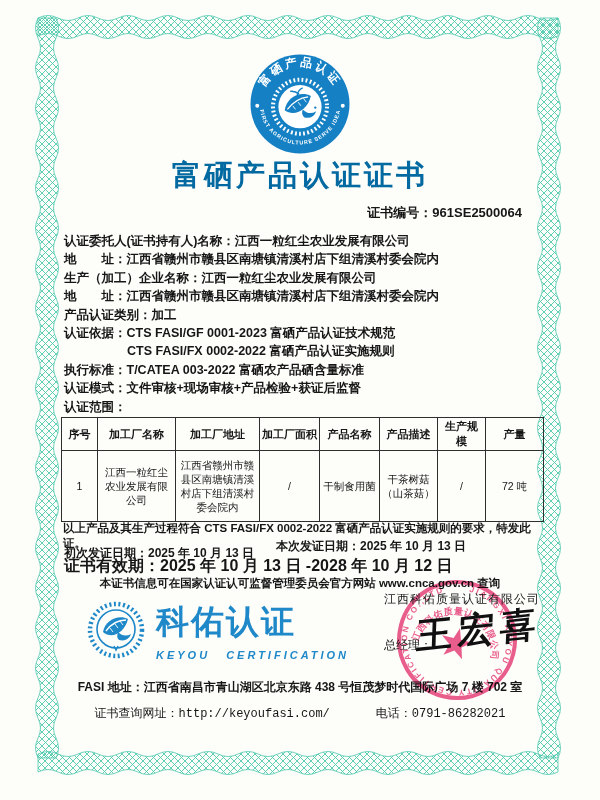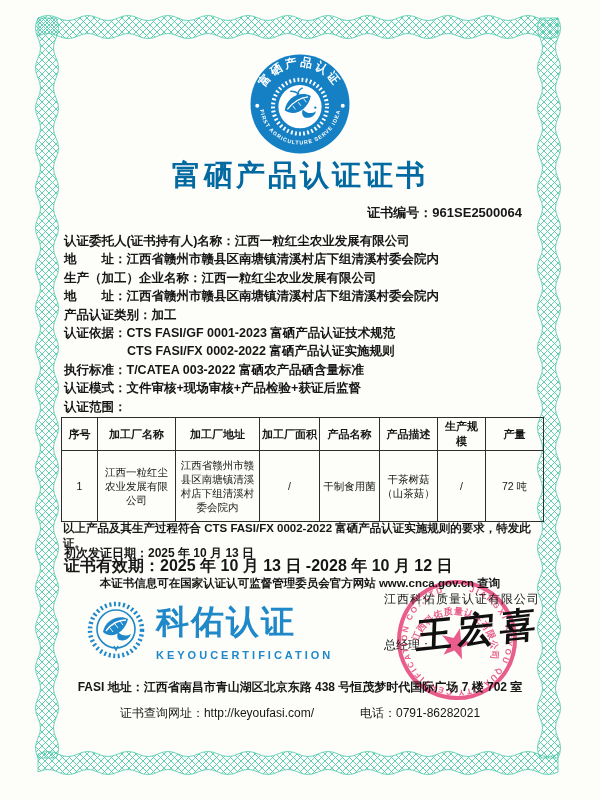--- a/index.html
+++ b/index.html
@@ -38,33 +38,33 @@
   #dates-row{left:64px;top:538px;width:476px;display:flex;font-size:12px;font-weight:bold;}
   #dates-row .d1{width:212px;margin-top:7px;}
   #validity{left:64px;top:556px;font-size:16px;font-weight:bold;}
   #query-note{left:0;right:0;top:576px;text-align:center;font-size:11.5px;font-weight:bold;}
 
   
   #keyou-logo{left:84px;top:600px;display:flex;align-items:center;}
   #keyou-emblem{width:64px;height:64px;}
   #keyou-text{margin-left:8px;}
   #keyou-cn{font-size:33px;font-weight:bold;color:#1e88c9;letter-spacing:2px;line-height:36px;}
-  #keyou-en{display:flex;font-size:11px;font-weight:bold;color:#1e88c9;
-            letter-spacing:3px;margin-top:9px;}
+  #keyou-en{display:flex;gap:16px;font-size:11px;font-weight:bold;color:#1e88c9;
+            letter-spacing:3px;margin-top:9px;font-style:italic;}
   #issuer-company{left:384px;top:591px;font-size:12px;letter-spacing:1px;z-index:3;}
   #signer-label{left:384px;top:637px;font-size:12px;z-index:3;}
   #signature{left:416px;top:606px;font-size:36px;font-weight:bold;color:#101010;z-index:3;
              transform:rotate(-6deg) skewX(-8deg);letter-spacing:6px;
              font-family:"Liberation Serif","DejaVu Serif",serif;}
   #seal{left:394px;top:577px;width:126px;height:126px;transform:rotate(14deg);
         opacity:.88;mix-blend-mode:multiply;z-index:2;}
 
   #fasi-line{left:0;right:0;top:679px;text-align:center;font-size:12px;font-weight:bold;}
   #bottom-query{left:0;right:0;top:705px;display:flex;justify-content:center;gap:46px;
-                font-size:12px;}
+                font-size:12px;font-family:Liberation Mono, monospace;}
 </style>
 </head>
 <body>
 
 <svg id="frame-svg" class="abs" viewBox="0 0 600 800" xmlns="http://www.w3.org/2000/svg">
   <defs>
     <pattern id="lat" width="7" height="7" patternUnits="userSpaceOnUse">
       <path d="M0 0 L7 7 M7 0 L0 7" stroke="#4fc9ae" stroke-width="0.9" fill="none"></path>
     </pattern>
   </defs>
@@ -196,20 +196,21 @@
           <td>72 吨</td>
         </tr>
       </tbody>
   </table>
 </div>
 
 <div id="conformity" class="abs">以上产品及其生产过程符合 CTS FASI/FX 0002-2022 富硒产品认证实施规则的要求，特发此证。</div>
 
 <div id="dates-row" class="abs">
   <span class="d1"><span>初次发证日期：</span><span>2025 年 10 月 13 日</span></span>
+  <span class="d2"><span>本次发证日期：</span><span>2025 年 10 月 13 日</span></span>
 </div>
 
 <div id="validity" class="abs">
   <span>证书有效期：</span><span>2025 年 10 月 13 日 -2028 年 10 月 12 日</span>
 </div>
 
 <div id="query-note" class="abs">本证书信息可在国家认证认可监督管理委员会官方网站 www.cnca.gov.cn 查询</div>
 
 <div id="keyou-logo" class="abs">
   <svg id="keyou-emblem" viewBox="0 0 64 64" xmlns="http://www.w3.org/2000/svg">

